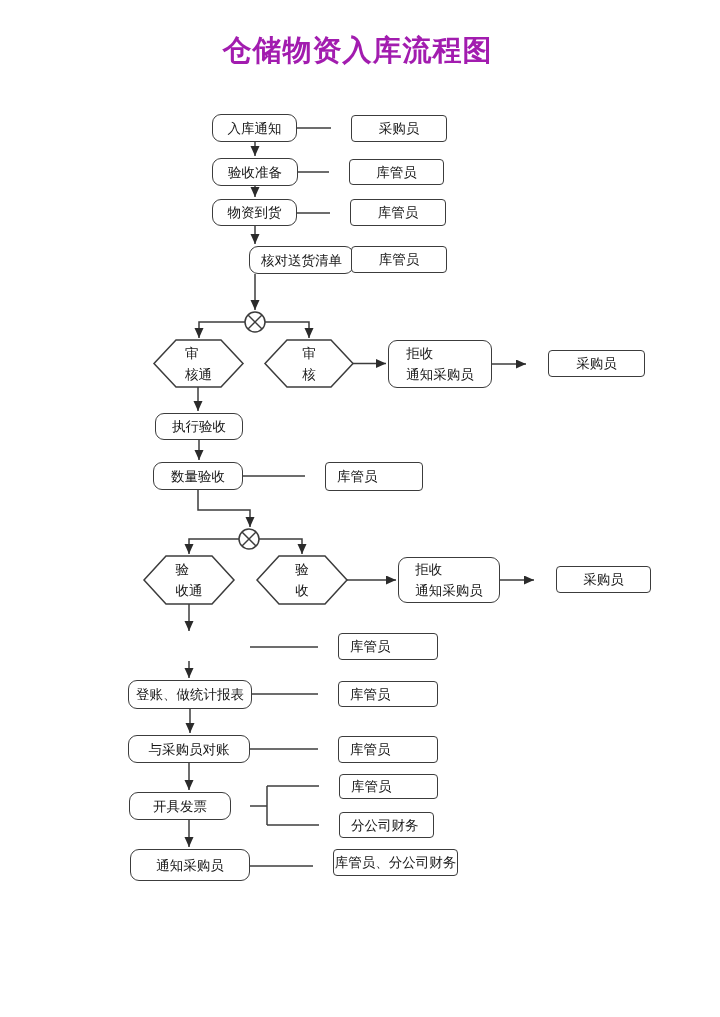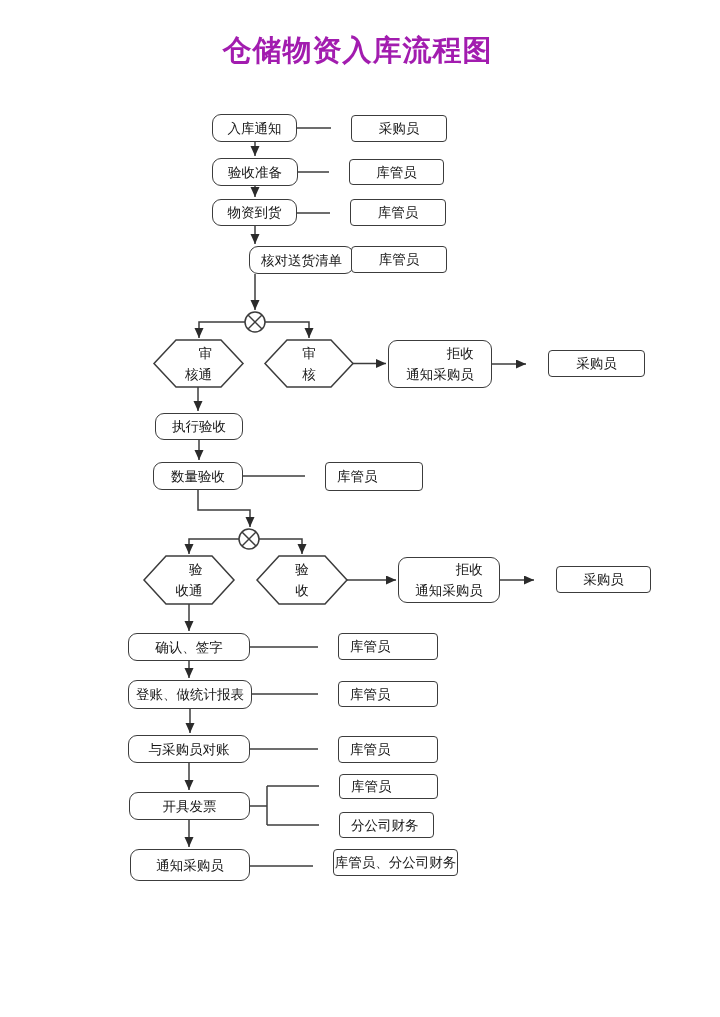--- a/index.html
+++ b/index.html
@@ -8,21 +8,21 @@
     font-family:"Liberation Serif","DejaVu Serif",serif;color:#111;
     overflow:hidden;
   }
   .page-title{
     position:absolute;left:0;top:31px;width:715px;text-align:center;
     font-size:29px;font-weight:bold;letter-spacing:1px;color:#a21caf;
   }
   svg.wires{position:absolute;left:0;top:0;}
   .node{
     position:absolute;box-sizing:border-box;display:flex;align-items:center;justify-content:center;
-    font-size:13.5px;line-height:21px;text-align:right;white-space:pre-line;
+    font-size:13.5px;line-height:21px;text-align:left;white-space:pre-line;
     border:1.5px solid #3c3c3c;background:#ffffff;border-radius:9px;color:#161616;
   }
   .rect{border-radius:4px;margin-left:20px;}
   .plain{border:none;background:transparent;}
   .left{justify-content:flex-start;text-align:left;padding-left:11px;}
 </style>
 </head>
 <body>
 
 <div class="canvas">
@@ -124,29 +124,28 @@
 
   <div class="node plain" style="left:144px;top:556px;width:90px;height:48px;">验
 收通</div>
   <div class="node plain" style="left:257px;top:556px;width:90px;height:48px;">验
 收</div>
 
   <div class="node" style="left:398px;top:557px;width:102px;height:46px;">拒收
 通知采购员</div>
   <div class="node rect" style="left:536px;top:566px;width:95px;height:27px;">采购员</div>
 
-  <div class="node" style="left:128px;top:633px;width:122px;height:28px;">确认、签字</div>
   <div class="node rect left" style="left:318px;top:633px;width:100px;height:27px;">库管员</div>
 
   <div class="node" style="left:128px;top:680px;width:124px;height:29px;">登账、做统计报表</div>
   <div class="node rect left" style="left:318px;top:681px;width:100px;height:26px;">库管员</div>
 
   <div class="node" style="left:128px;top:735px;width:122px;height:28px;">与采购员对账</div>
   <div class="node rect left" style="left:318px;top:736px;width:100px;height:27px;">库管员</div>
 
-  <div class="node" style="left:129px;top:792px;width:121px;height:28px;">开具发票</div>
+  <div class="node" style="left:129px;top:792px;width:102px;height:28px;">开具发票</div>
   <div class="node rect left" style="left:319px;top:774px;width:99px;height:25px;">库管员</div>
   <div class="node rect left" style="left:319px;top:812px;width:95px;height:26px;">分公司财务</div>
 
   <div class="node" style="left:130px;top:849px;width:120px;height:32px;">通知采购员</div>
   <div class="node rect" style="left:313px;top:849px;width:125px;height:27px;">库管员、分公司财务</div>
 
 </div>
 
 </body></html>

